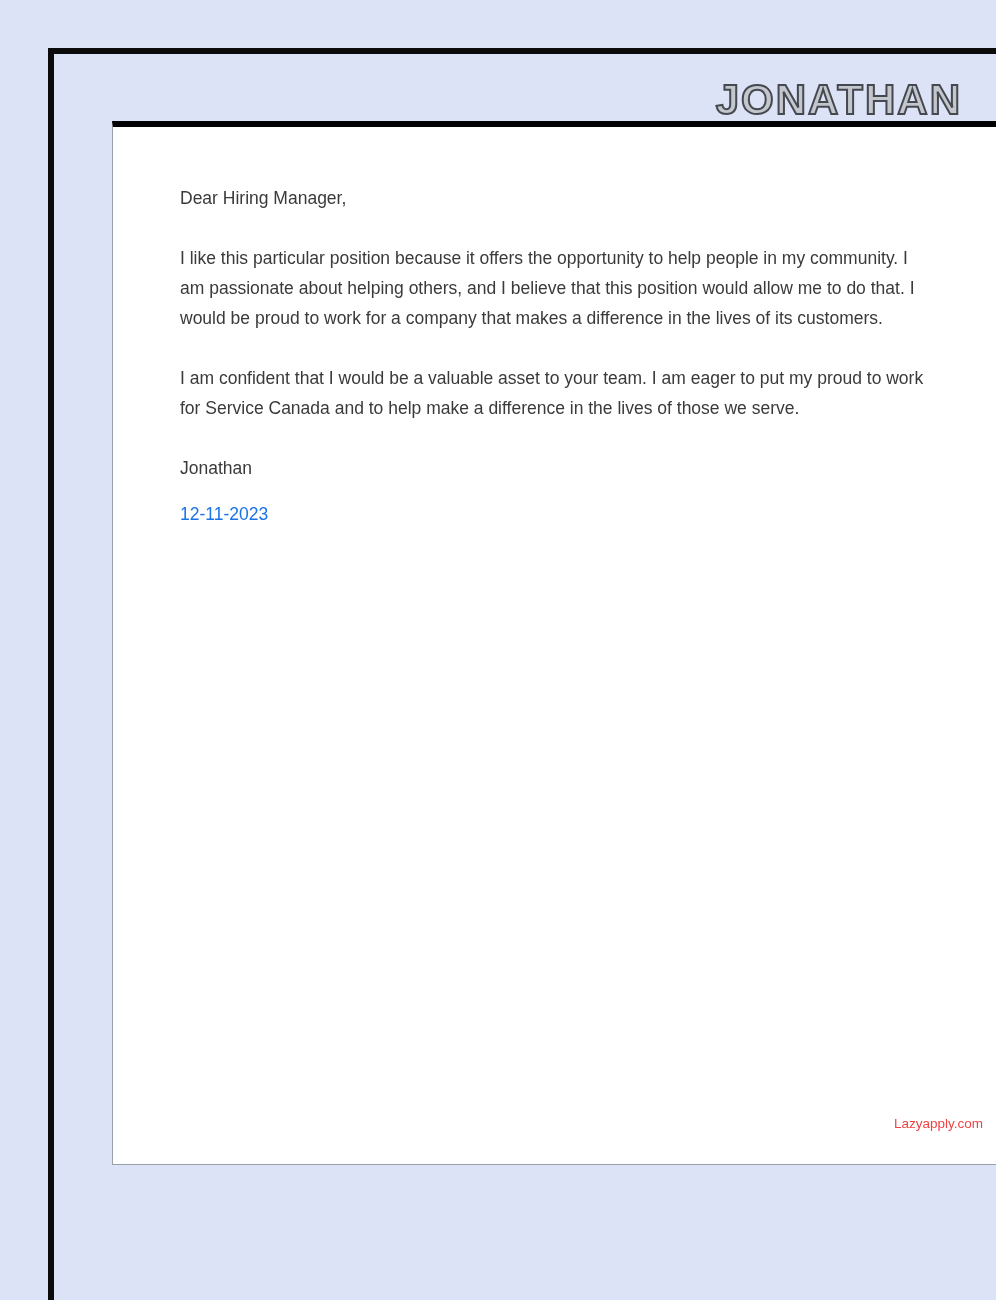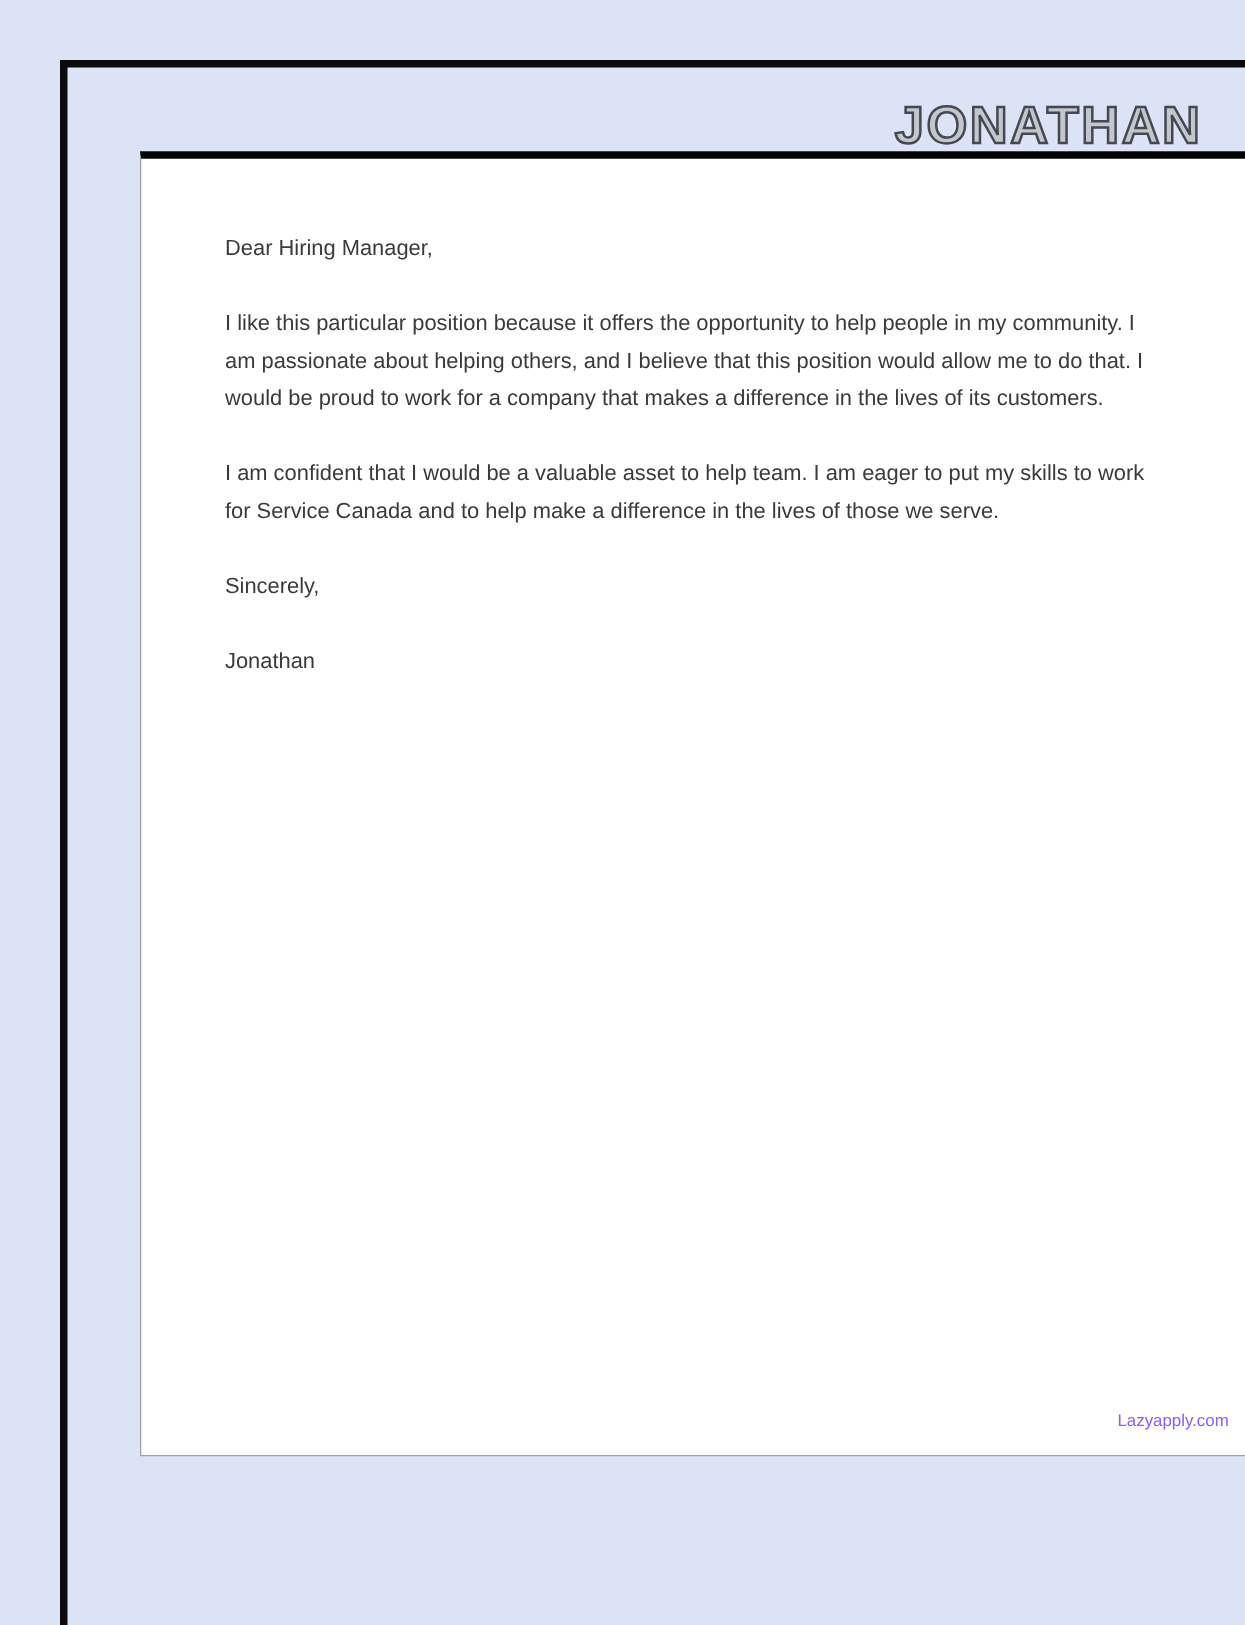--- a/index.html
+++ b/index.html
@@ -55,47 +55,47 @@
   }
   .page p.signature {
     margin-bottom: 10px;
   }
   .page p.date {
     color: #1a73e8;
     margin-bottom: 0;
   }
   .watermark {
     position: absolute;
-    bottom: 4px;
+    bottom: 17px;
     right: 12px;
     font-size: 13.5px;
-    color: #8b5cf6;
+    color: #ef4444;
   }
 </style>
 </head>
 <body>
 
 <div class="viewport">
 
   <div class="brand-header">
     <span class="brand-name">JONATHAN</span>
   </div>
 
   <div class="page">
 
     <p>Dear Hiring Manager,</p>
 
 
     <p>I like this particular position because it offers the opportunity to help people in my community. I am passionate about helping others, and I believe that this position would allow me to do that. I would be proud to work for a company that makes a difference in the lives of its customers.</p>
 
-    <p>I am confident that I would be a valuable asset to help team. I am eager to put my skills to work for Service Canada and to help make a difference in the lives of those we serve.</p>
+    <p>I am confident that I would be a valuable asset to your team. I am eager to put my proud to work for Service Canada and to help make a difference in the lives of those we serve.</p>
 
 
-    <p>Sincerely,</p>
 
     <p class="signature">Jonathan</p>
 
+    <p class="date">12-11-2023</p>
 
     <div class="watermark">Lazyapply.com</div>
 
   </div>
 
 </div>
 
 </body></html>

